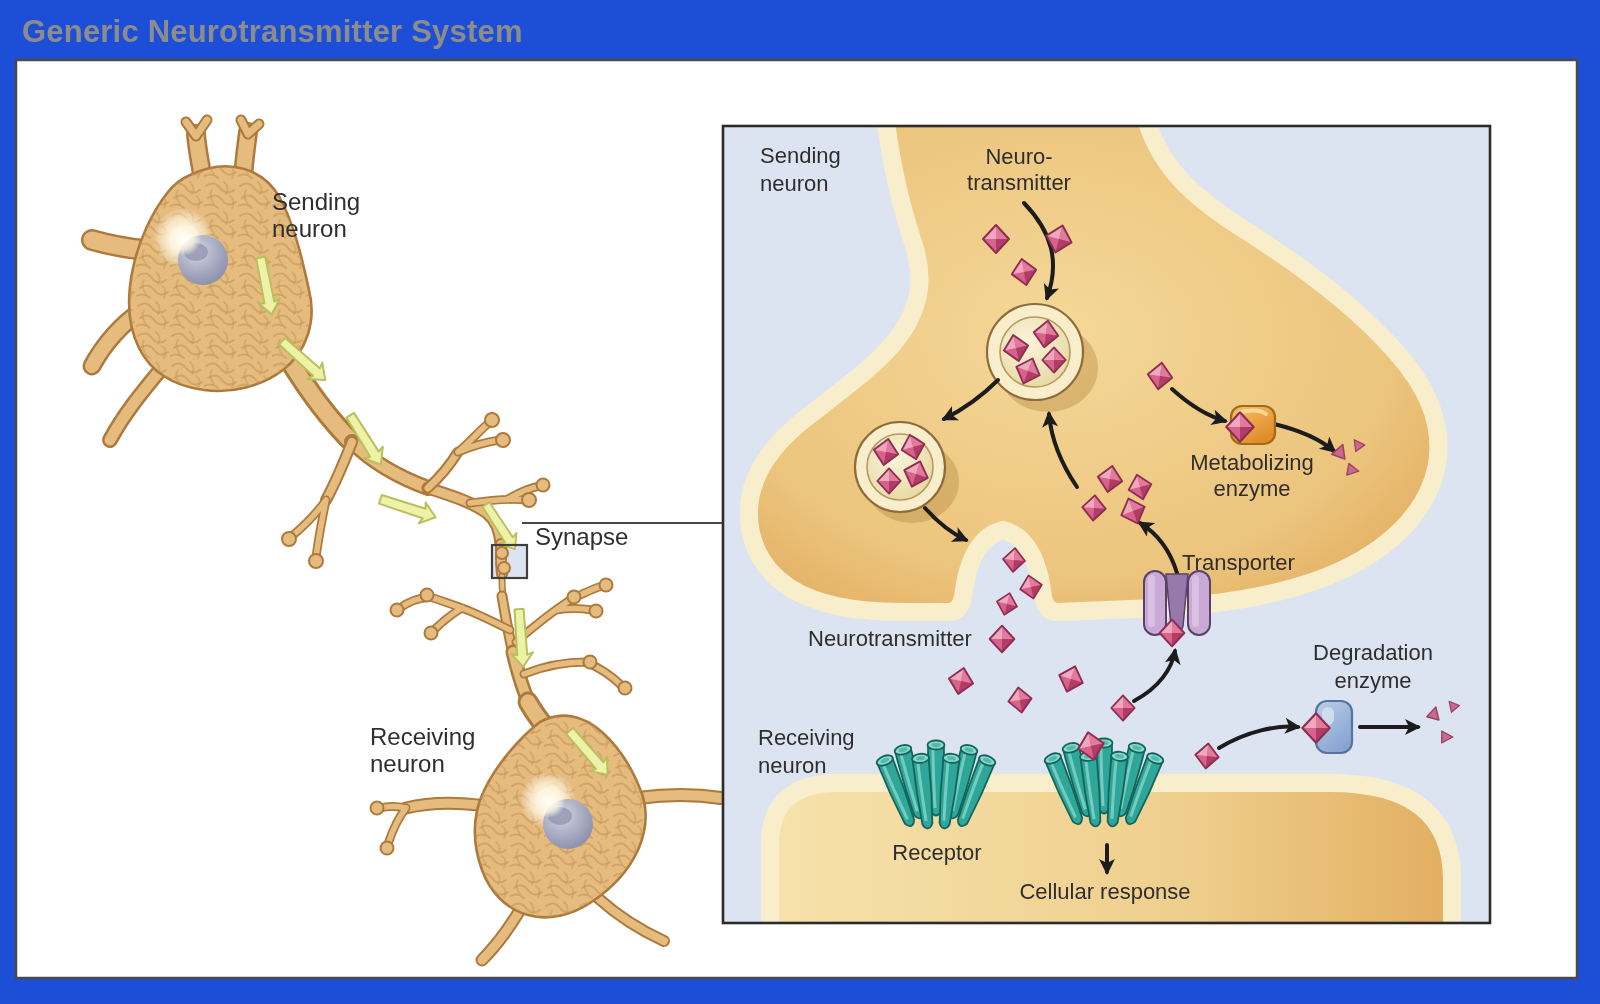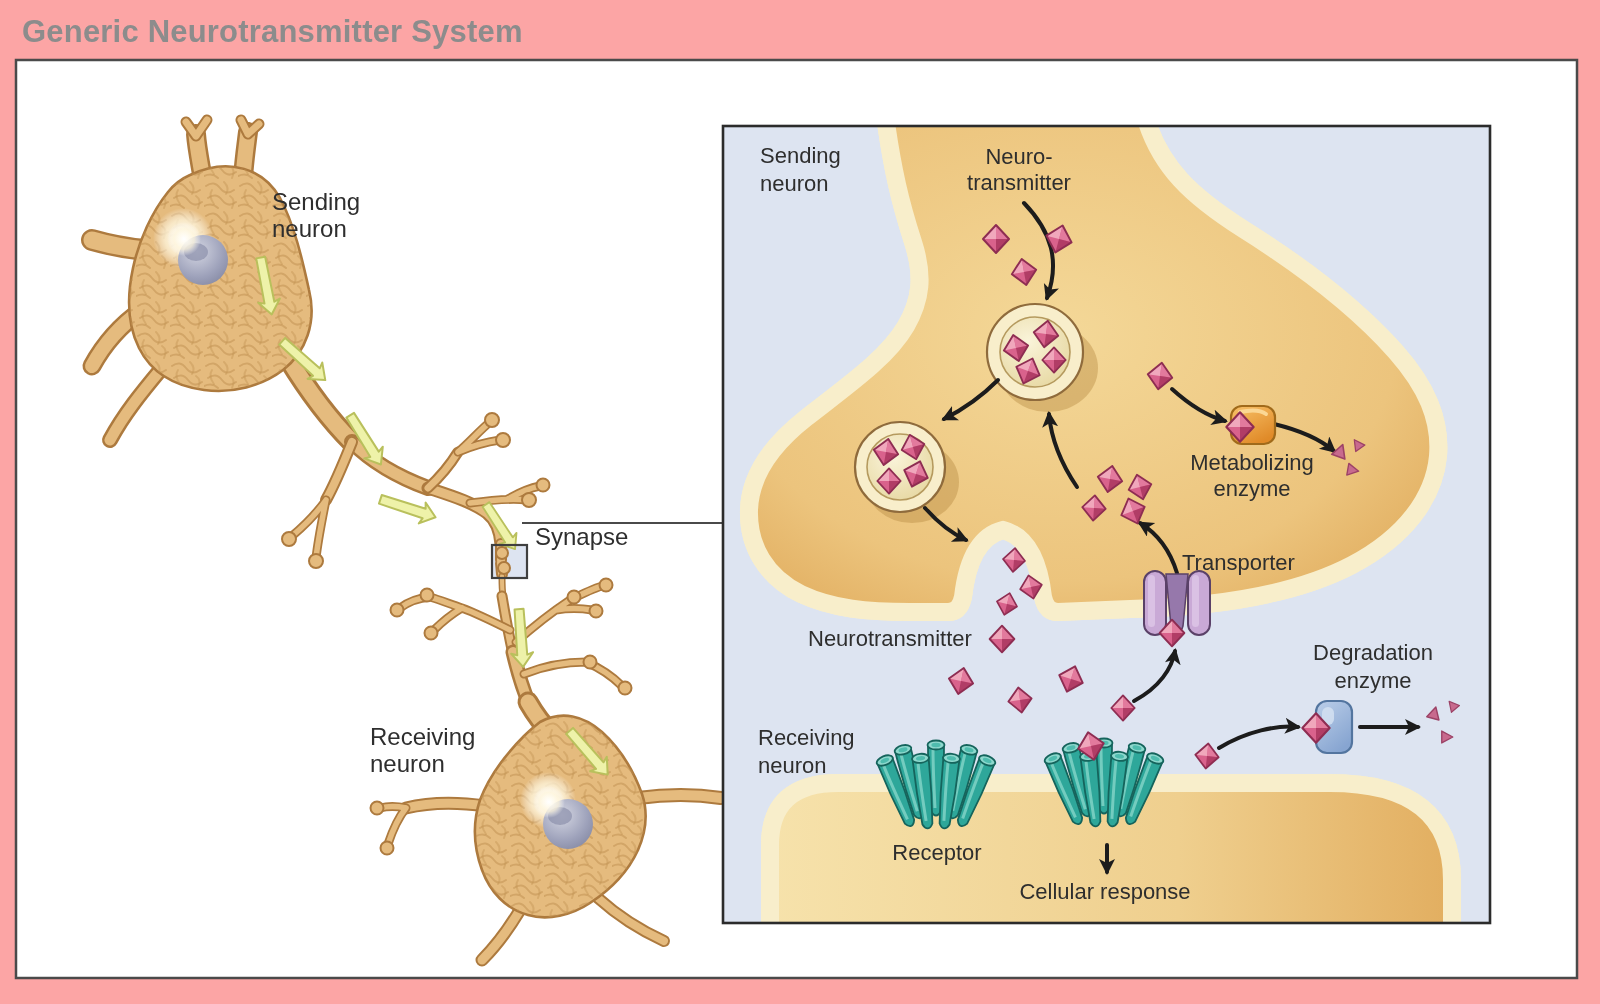--- a/index.html
+++ b/index.html
@@ -1,16 +1,16 @@
 <!DOCTYPE html>
 <html><head>
 <meta charset="utf-8">
 <style>
   html,body{margin:0;padding:0;background:#ffffff;}
-  .stage{width:1600px;height:1004px;position:relative;background:#fca5a5;
+  .stage{width:1600px;height:1004px;position:relative;background:#1d4ed8;
          font-family:"Liberation Sans","DejaVu Sans",sans-serif;}
   svg{display:block}
   text{font-family:"Liberation Sans","DejaVu Sans",sans-serif;fill:#2e2e2e;}
   .title{font-size:31px;font-weight:700;fill:#8c8c8c;letter-spacing:.2px;}
   .lbl{font-size:22px;}
   .lblBig{font-size:24px;}
   .tubeO{stroke:#ad7a3e;fill:none;stroke-linecap:round;}
   .tubeI{stroke:#e5bb7e;fill:none;stroke-linecap:round;}
   .bout{fill:#e5bb7e;stroke:#ad7a3e;stroke-width:2;}
   .blkArrow{stroke:#1c1c1c;stroke-width:4;fill:none;stroke-linecap:round;}

